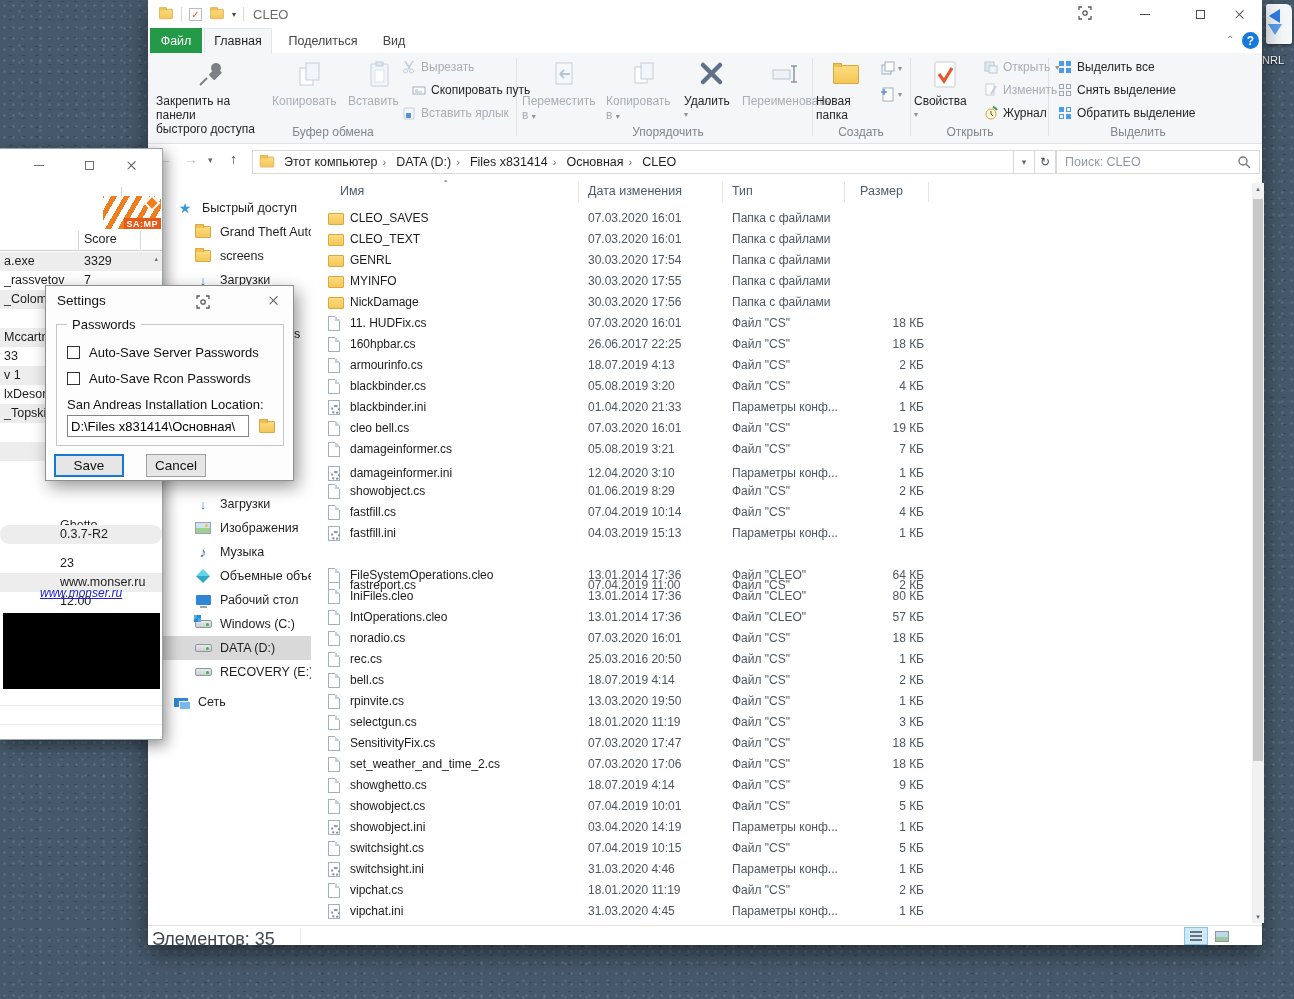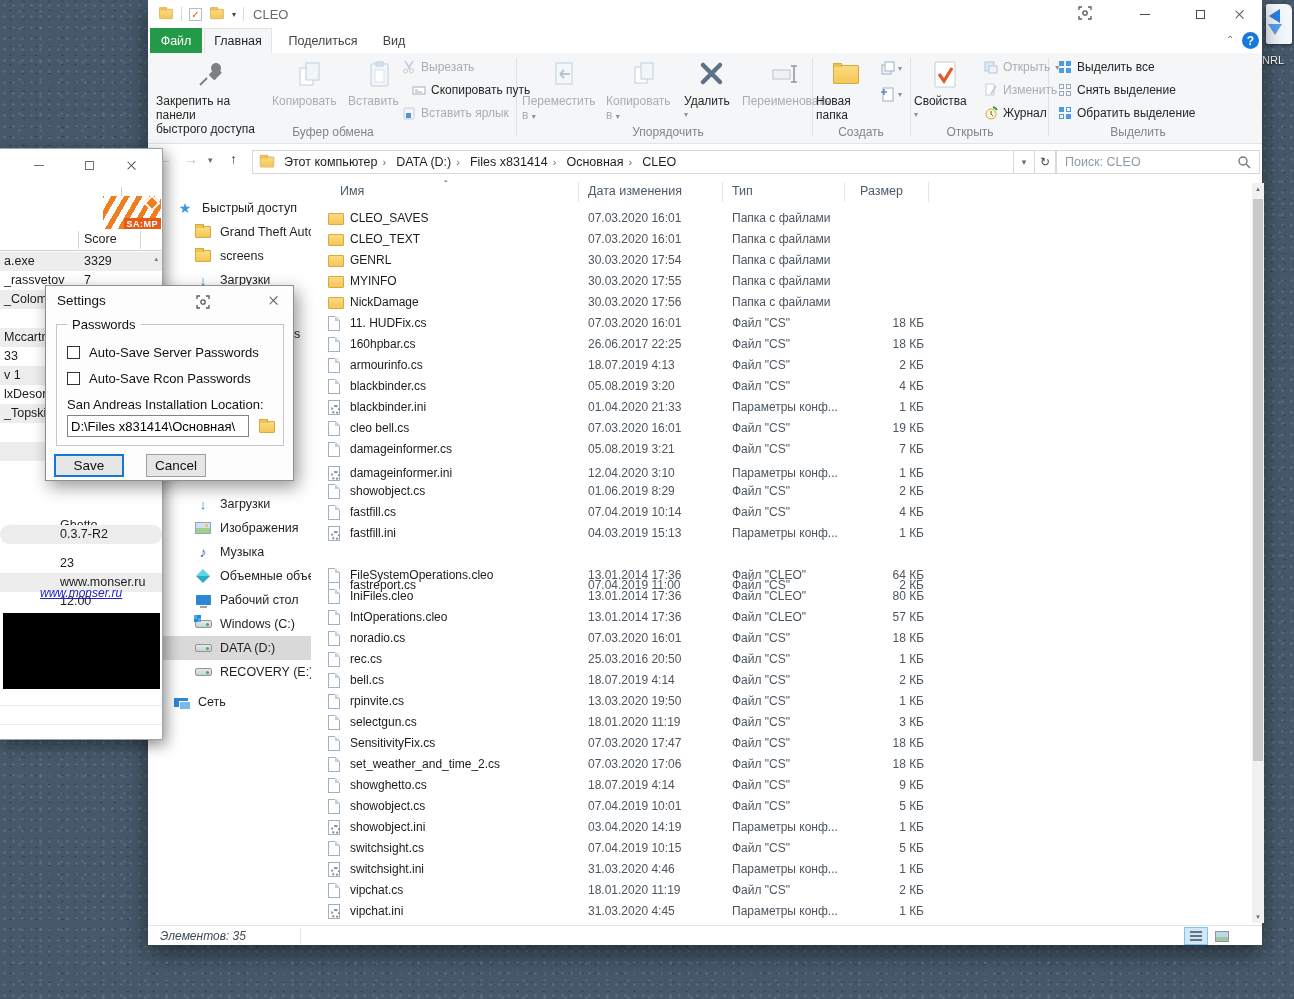--- a/index.html
+++ b/index.html
@@ -97,21 +97,21 @@
 .fi-file{width:12px;height:15px;background:#fff;border:1px solid #9fb0c0;position:relative;}
 .fi-file::after{content:"";position:absolute;top:-1px;right:-1px;width:5px;height:5px;background:linear-gradient(225deg,#f4f6f8 50%,#c2cfda 50%);}
 .fi-ini{width:12px;height:15px;background:#fff;border:1px solid #9fb0c0;position:relative;}
 .fi-ini::before{content:"";position:absolute;left:2px;top:4px;width:5px;height:5px;border:2px dotted #8a9099;border-radius:50%;}
 .vscroll{position:absolute;left:1104px;top:183px;width:12px;bottom:22px;background:#f1f1f1;color:#5f6b78;}
 .vs-up{position:absolute;top:2px;left:0;width:12px;text-align:center;font-size:7px;}
 .vs-dn{position:absolute;bottom:2px;left:0;width:12px;text-align:center;font-size:7px;}
 .vs-thumb{position:absolute;top:16px;left:1px;width:10px;height:76%;background:#c9c9c9;}
 
 .ex-status{position:absolute;left:0;bottom:0;width:100%;height:20px;border-top:1px solid #e3e3e3;background:#fff;}
-.st-text{position:absolute;left:12px;top:3px;font-size:12px;color:#3f4852;font-style:italic;}
+.st-text{position:absolute;left:4px;top:3px;font-size:18px;color:#3f4852;}
 .st-sep{position:absolute;left:152px;top:2px;width:1px;height:16px;background:#e8e8e8;}
 .view-btns{position:absolute;right:28px;top:1px;display:flex;gap:2px;}
 .vb{width:24px;height:18px;border:1px solid transparent;display:flex;align-items:center;justify-content:center;}
 .vb.sel{background:#cfe8f6;border-color:#84c3ea;}
 .g-details{width:12px;height:10px;background:repeating-linear-gradient(#67727e 0 2px,transparent 2px 4px);}
 .g-thumb{width:14px;height:11px;border:1px solid #8a96a2;background:linear-gradient(180deg,#bcd6ea 60%,#9ec89b 60%);}
 
 .samp{position:absolute;left:0;top:148px;width:163px;height:592px;background:#fff;z-index:3;
  border:1px solid #9aa4ad;border-left:none;box-shadow:3px 5px 14px rgba(0,0,0,.45);font-size:12.5px;color:#1c1c1c;}
 .samp .wbtn{height:32px;width:34px;}

